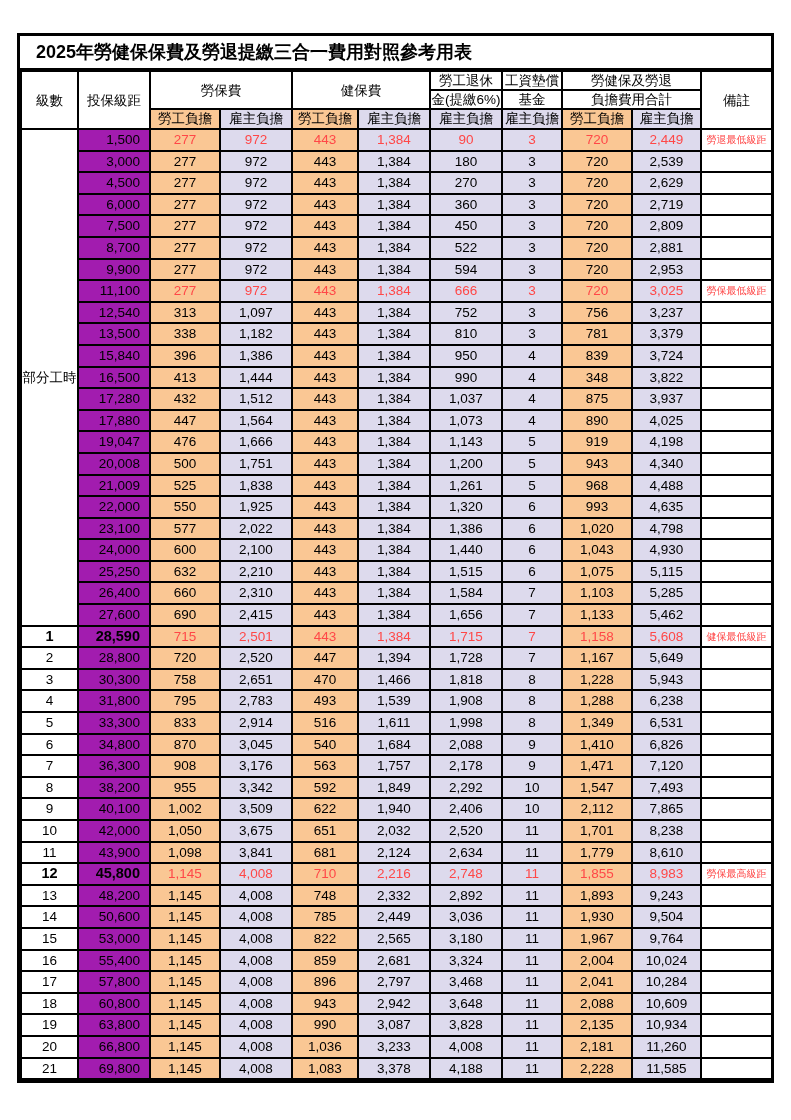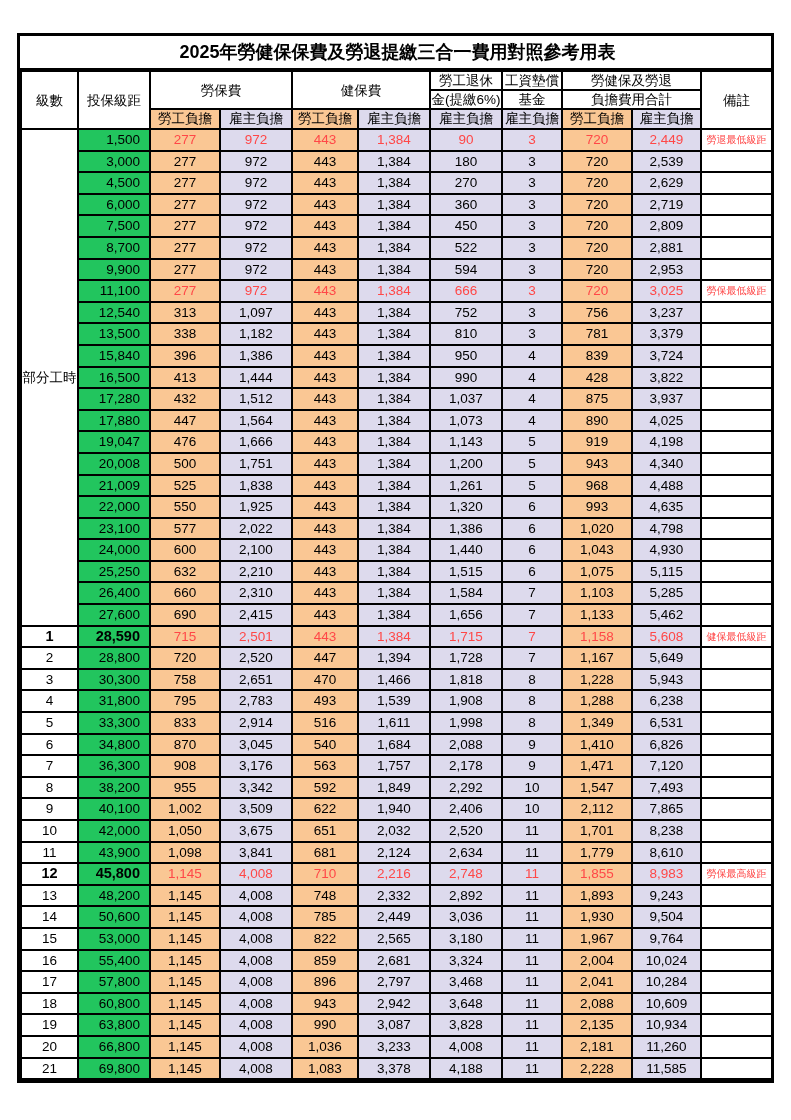--- a/index.html
+++ b/index.html
@@ -1,30 +1,30 @@
 <!DOCTYPE html>
 <html><head>
 <meta charset="utf-8">
 <style>
   html,body{margin:0;padding:0;background:#fff;}
   body{width:791px;height:1120px;position:relative;font-family:"Liberation Sans","DejaVu Sans",sans-serif;color:#000;}
   .sheet{position:absolute;left:17px;top:33px;width:757px;border:3px solid #000;box-sizing:border-box;background:#fff;}
-  .title-box{border-bottom:2px solid #000;text-align:center;padding:4px 0 3px 4px;}
+  .title-box{border-bottom:2px solid #000;padding:4px 0 3px 16px;}
   .title-main{font-size:18px;font-weight:bold;line-height:25px;}
   .title-sub{font-size:15px;font-weight:bold;line-height:22px;}
   table{border-collapse:collapse;table-layout:fixed;width:100%;}
   th,td{border:2px solid #000;text-align:center;padding:0;overflow:hidden;white-space:nowrap;box-sizing:border-box;}
   thead th{font-weight:normal;font-size:13.5px;background:#fff;}
   tr.hA th,tr.hB th{height:17px;line-height:17px;}
   tr.hC th{height:18px;line-height:18px;}
   .emp{background:#FAC794;}
   .er{background:#DDDAED;}
   tbody td{height:19.6px;line-height:19.6px;font-size:13.5px;}
   .level-cell{background:#fff;font-size:13.5px;}
-  .bracket{background:#22c55e;text-align:right;padding-right:9px;font-size:13.5px;padding-left:10px;}
+  .bracket{background:#a21caf;text-align:right;padding-right:9px;font-size:13.5px;padding-left:10px;}
   .remark-cell{background:#fff;font-size:10px;color:#FF4242;letter-spacing:0;padding:0 1px;margin-left:12px;}
   .hl .emp,.hl .er{color:#FF4747;}
   .em .level-cell,.em .bracket{font-weight:bold;font-size:14.5px;}
 </style>
 </head>
 <body>
 
 <div class="sheet">
   <div class="title-box">
     <div class="title-main">2025年勞健保保費及勞退提繳三合一費用對照參考用表</div>
@@ -205,21 +205,21 @@
           <td class="remark-cell"></td>
         </tr>
         <tr>
           <td class="bracket">16,500</td>
           <td class="emp">413</td>
           <td class="er">1,444</td>
           <td class="emp">443</td>
           <td class="er">1,384</td>
           <td class="er">990</td>
           <td class="er">4</td>
-          <td class="emp">428</td>
+          <td class="emp">348</td>
           <td class="er">3,822</td>
           <td class="remark-cell"></td>
         </tr>
         <tr>
           <td class="bracket">17,280</td>
           <td class="emp">432</td>
           <td class="er">1,512</td>
           <td class="emp">443</td>
           <td class="er">1,384</td>
           <td class="er">1,037</td>

